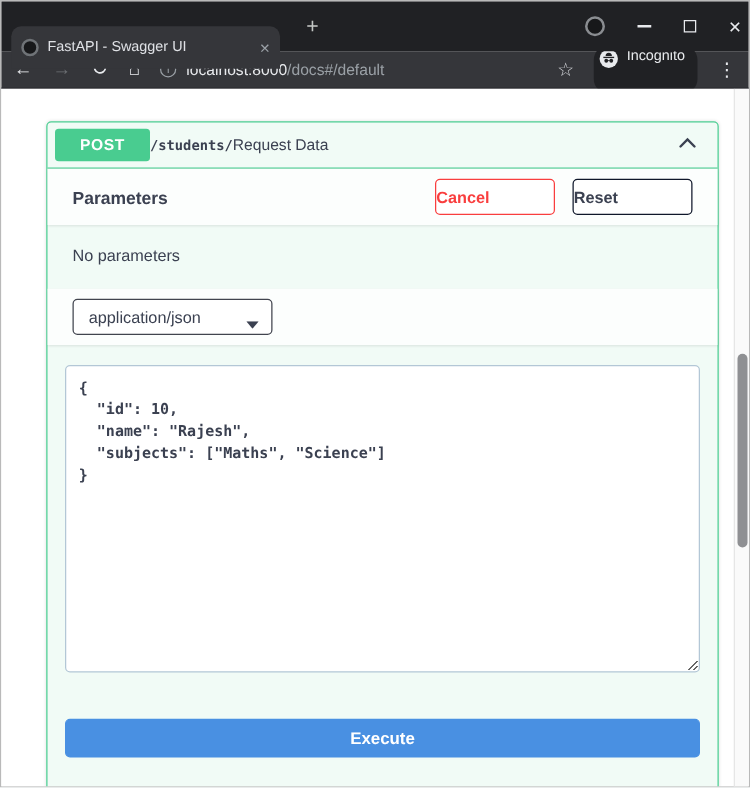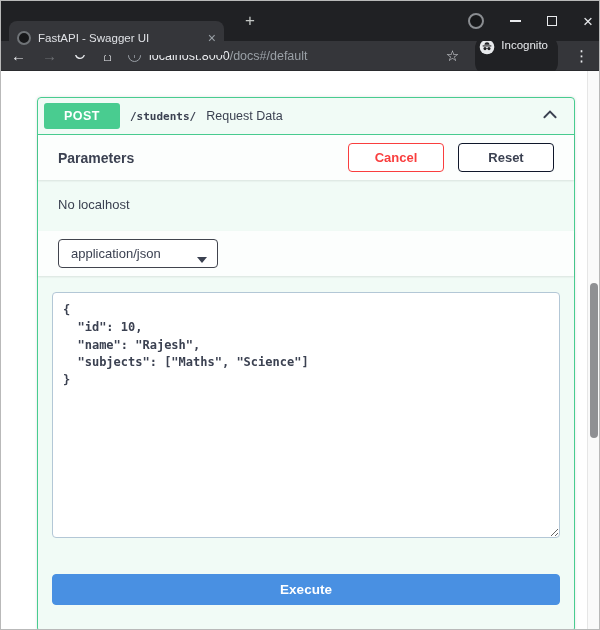--- a/index.html
+++ b/index.html
@@ -38,33 +38,33 @@
 
   
   .page { position:relative; height:559px; background:#fff; overflow:hidden; }
   .scrollbar { position:absolute; right:0; top:0; bottom:0; width:12px; background:#fafafa; border-left:1px solid #e6e6e6; }
   .scroll-thumb { position:absolute; left:2px; top:212px; width:8px; height:155px; background:#8f9093; border-radius:4px; }
   .content { padding:26px 24px 0 36px; }
 
   
   .opblock { border:1px solid #49cc90; border-radius:4px; background:rgba(73,204,144,0.08);
              box-shadow:0 0 3px rgba(0,0,0,0.12); min-height:520px; }
-  .op-summary { display:flex; align-items:center; padding:5px 10px 5px 6px; border-bottom:1px solid #49cc90; gap:10px; }
+  .op-summary { display:flex; align-items:center; padding:5px 10px 5px 6px; border-bottom:1px solid #49cc90; }
   .method-badge { background:#49cc90; color:#fff; font-weight:bold; font-size:12.5px; letter-spacing:0.5px;
                   border-radius:3px; padding:6px 0; width:76px; text-align:center; flex:none; }
   .op-path { font-family:"DejaVu Sans Mono", monospace; font-size:11px; font-weight:600; color:#3b4151; }
   .op-desc { font-size:12.5px; color:#3b4151; flex:1; }
   .collapse-btn { flex:none; padding:2px 6px; }
 
   .section-header { display:flex; align-items:center; justify-content:space-between;
                     padding:8px 20px; background:rgba(255,255,255,0.8);
                     box-shadow:0 1px 2px rgba(0,0,0,0.10); }
   .section-header h4 { font-size:14px; font-weight:bold; color:#3b4151; }
   .btn-row { display:flex; gap:14px; }
-  .btn { font-size:13px; font-weight:bold; border-radius:4px; padding:6px 0; width:96px; text-align:center;
+  .btn { font-size:13px; font-weight:bold; border-radius:4px; padding:6px 0; width:96px; text-align:left;
          background:#fff; cursor:pointer; }
   .btn-cancel { border:1px solid #f93e3e; color:#f93e3e; }
   .btn-reset { border:1px solid #0f172a; color:#3b4151; }
 
   .no-params { padding:17px 20px 19px; font-size:13px; color:#3b4151; }
 
   .rb-heading { font-size:14px; font-weight:bold; color:#3b4151; }
   .rb-heading sup { color:#f93e3e; font-size:9.5px; font-weight:normal; margin-left:3px; }
   .media-select { position:relative; background:#fff; border:1px solid #41444e; border-radius:4px;
                   padding:6px 30px 6px 12px; font-size:13px; color:#3b4151; min-width:160px; cursor:pointer;
@@ -147,21 +147,21 @@
         </div>
 
         <div class="section-header">
           <h4>Parameters</h4>
           <div class="btn-row">
             <span class="btn btn-cancel">Cancel</span>
             <span class="btn btn-reset">Reset</span>
           </div>
         </div>
 
-        <div class="no-params">No localhost</div>
+        <div class="no-params">No parameters</div>
 
         <div class="section-header">
           <div class="media-select">
             <span>application/json</span>
             <span class="media-chevron">
               <svg width="10" height="6" viewBox="0 0 10 6">
                   <path d="M0 0 L5 6 L10 0" fill="#3b4151"></path>
                 </svg>
             </span>
           </div>

